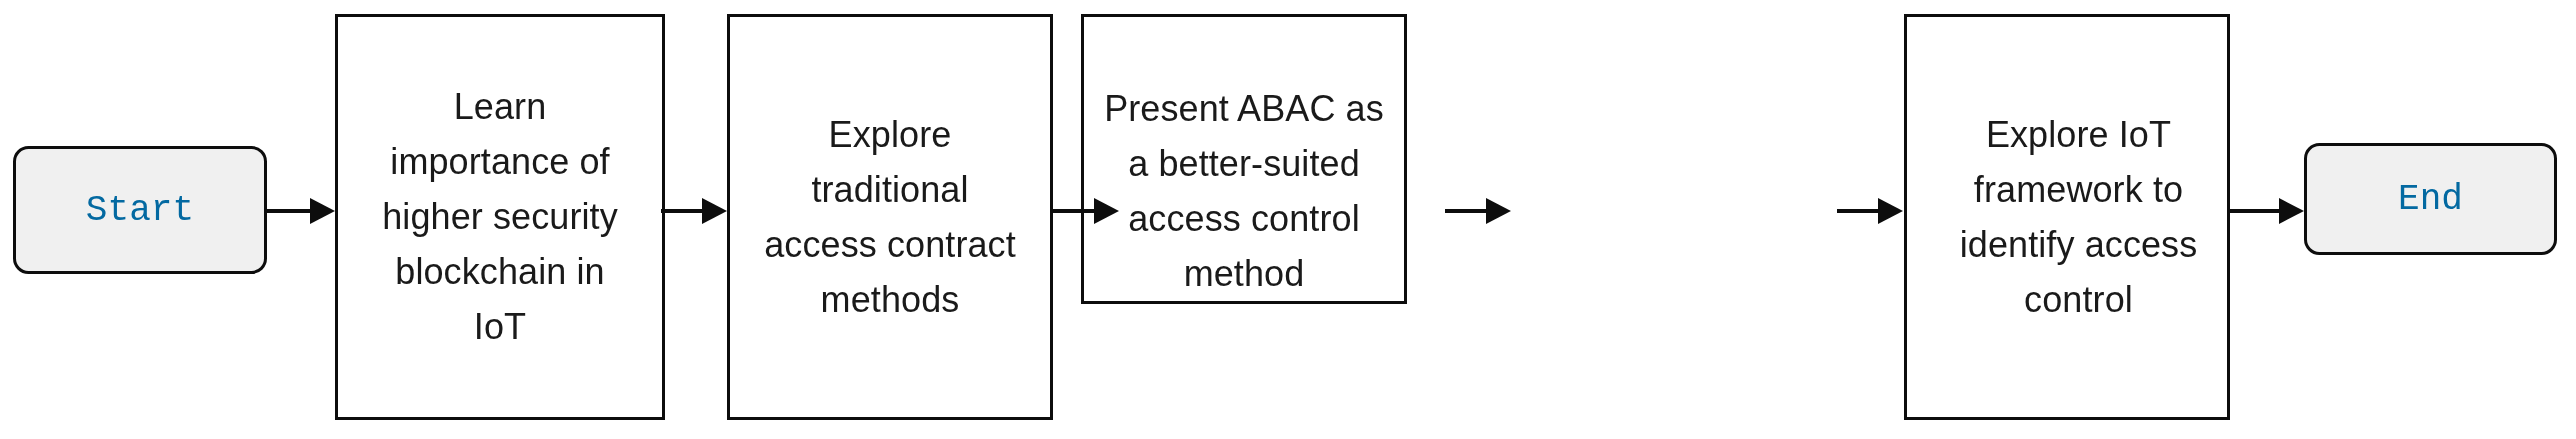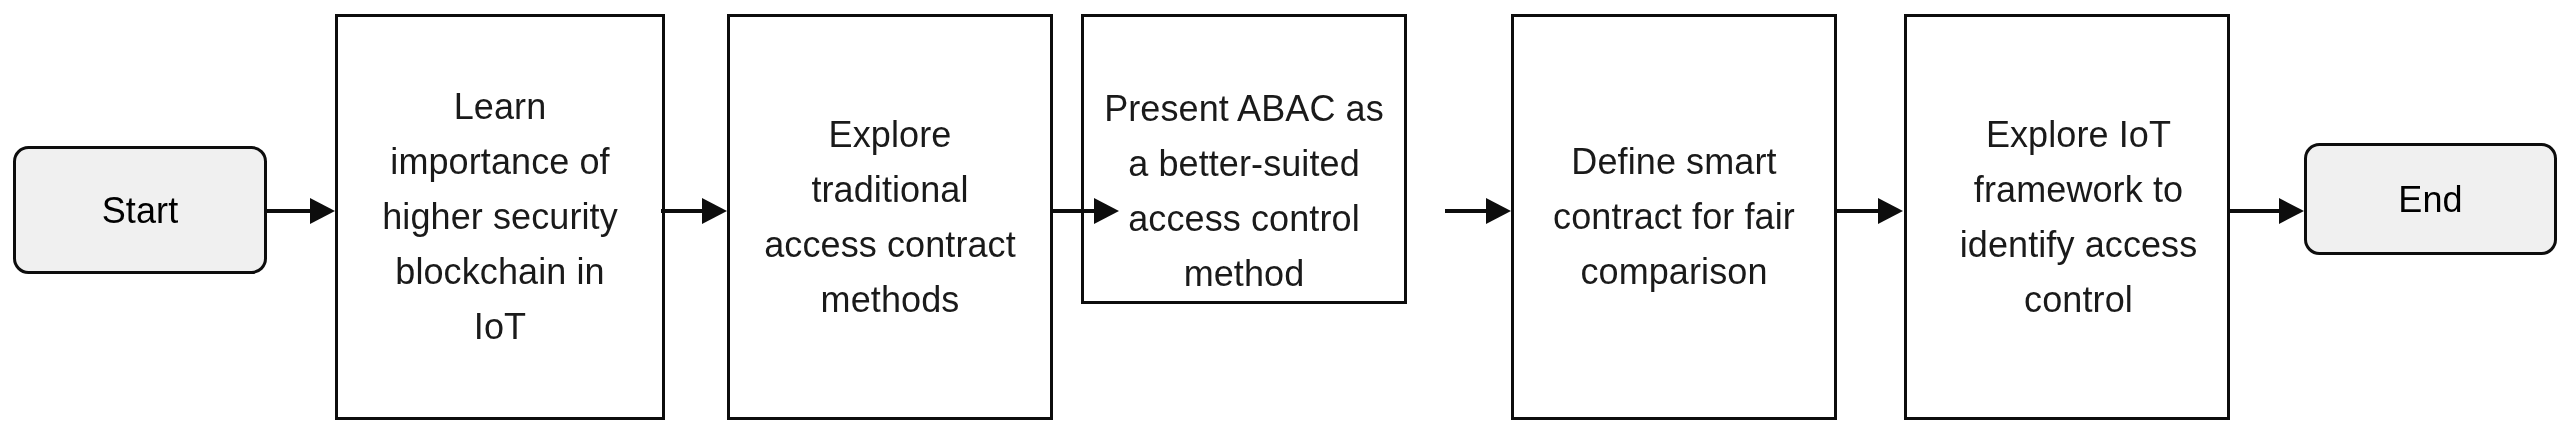--- a/index.html
+++ b/index.html
@@ -25,23 +25,24 @@
     border: 3px solid #0d0d0d;
     border-radius: 15.4px;
     display: flex;
     align-items: center;
     justify-content: center;
     text-align: center;
   }
   .node-terminator .node-label {
     font-size: 36px;
     line-height: 55px;
-    color: #000000;
+    color: #0369a1;
     letter-spacing: 0.1px;
     white-space: pre-line;
+    font-family: Liberation Mono, monospace;
   }
   
   .node-process {
     position: absolute;
     box-sizing: border-box;
     background: #ffffff;
     border: 3px solid #0d0d0d;
     display: flex;
     align-items: center;
     justify-content: center;
@@ -101,25 +102,20 @@
 methods</span>
   </div>
 
   <div class="node-process" style="left:1081px; top:13.6px; width:326px; height:290px;align-items:flex-end;">
     <span class="node-label">Present ABAC as
 a better-suited
 access control
 method</span>
   </div>
 
-  <div class="node-process" style="left:1511px; top:13.6px; width:326px; height:406px;">
-    <span class="node-label">Define smart
-contract for fair
-comparison</span>
-  </div>
 
   <div class="node-process" style="left:1904px; top:13.6px; width:326px; height:406px;padding-left:23px;">
     <span class="node-label">Explore IoT
 framework to
 identify access
 control</span>
   </div>
 
   <div class="node-terminator" style="left:2304px; top:143px; width:253px; height:112px;">
     <span class="node-label">End</span>

